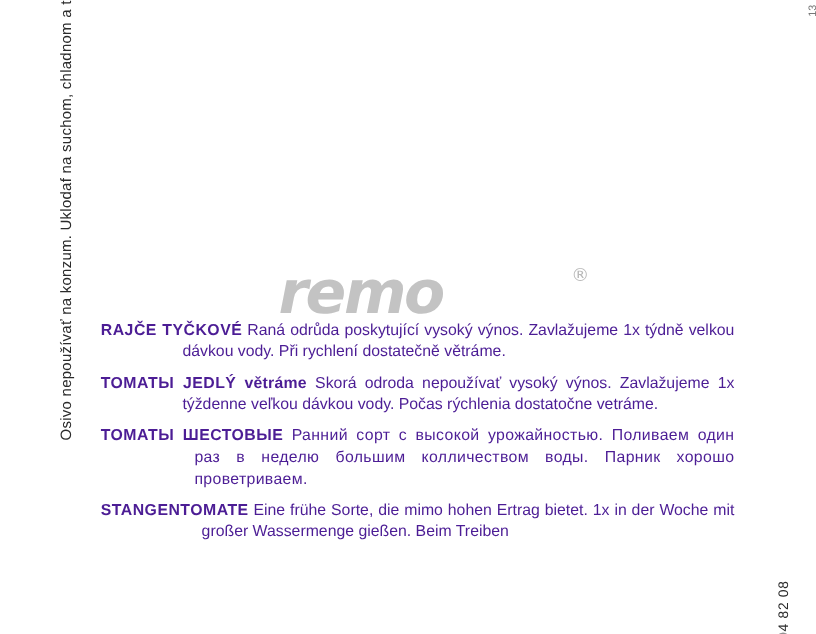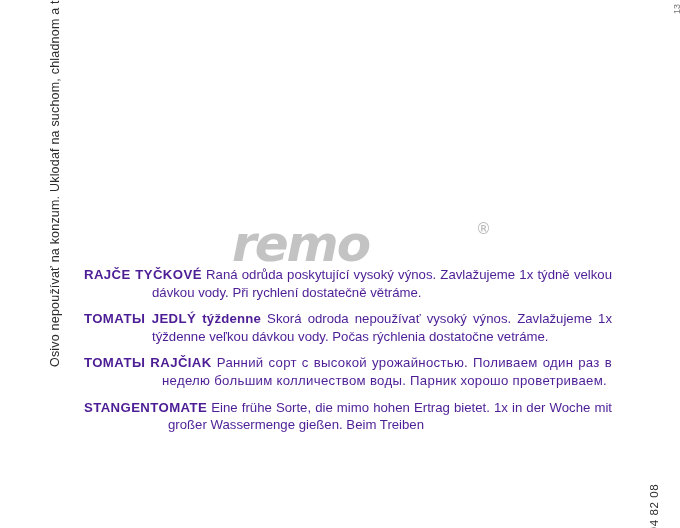--- a/index.html
+++ b/index.html
@@ -159,25 +159,25 @@
     <span class="logo-reg">®</span>
   </div>
 
   <div class="content">
 
     <div class="entry hang">
       <span class="lead">RAJČE TYČKOVÉ</span><span class="body"> </span><span class="body">Raná odrůda poskytující vysoký výnos. Zavlažujeme 1x týdně velkou dávkou vody. Při rychlení dostatečně větráme.</span>
     </div>
 
     <div class="entry hang">
-      <span class="lead">ТОМАТЫ JEDLÝ</span><span> </span><span class="lead-sub">týždenne</span><span> </span><span class="body">Skorá odroda nepoužívať vysoký výnos. Zavlažujeme 1x týždenne veľkou dávkou vody. Počas rýchlenia dostatočne vetráme.</span>
+      <span class="lead">ТОМАТЫ JEDLÝ</span><span> </span><span class="lead-sub">větráme</span><span> </span><span class="body">Skorá odroda nepoužívať vysoký výnos. Zavlažujeme 1x týždenne veľkou dávkou vody. Počas rýchlenia dostatočne vetráme.</span>
     </div>
 
     <div class="entry hang-ru ru">
-      <span class="lead spaced">ТОМАТЫ RAJČIAK</span><span> </span><span class="body">Ранний сорт с высокой урожайностью. Поливаем один раз в неделю большим колличеством воды. Парник хорошо проветриваем.</span>
+      <span class="lead spaced">ТОМАТЫ ШЕСТОВЫЕ</span><span> </span><span class="body">Ранний сорт с высокой урожайностью. Поливаем один раз в неделю большим колличеством воды. Парник хорошо проветриваем.</span>
     </div>
 
 
     <div class="entry hang-lg">
       <span class="lead">STANGENTOMATE</span><span> </span><span class="body">Eine frühe Sorte, die mimo hohen Ertrag bietet. 1x in der Woche mit großer Wassermenge gießen. Beim Treiben</span>
     </div>
 
   </div>
 </div>
 

